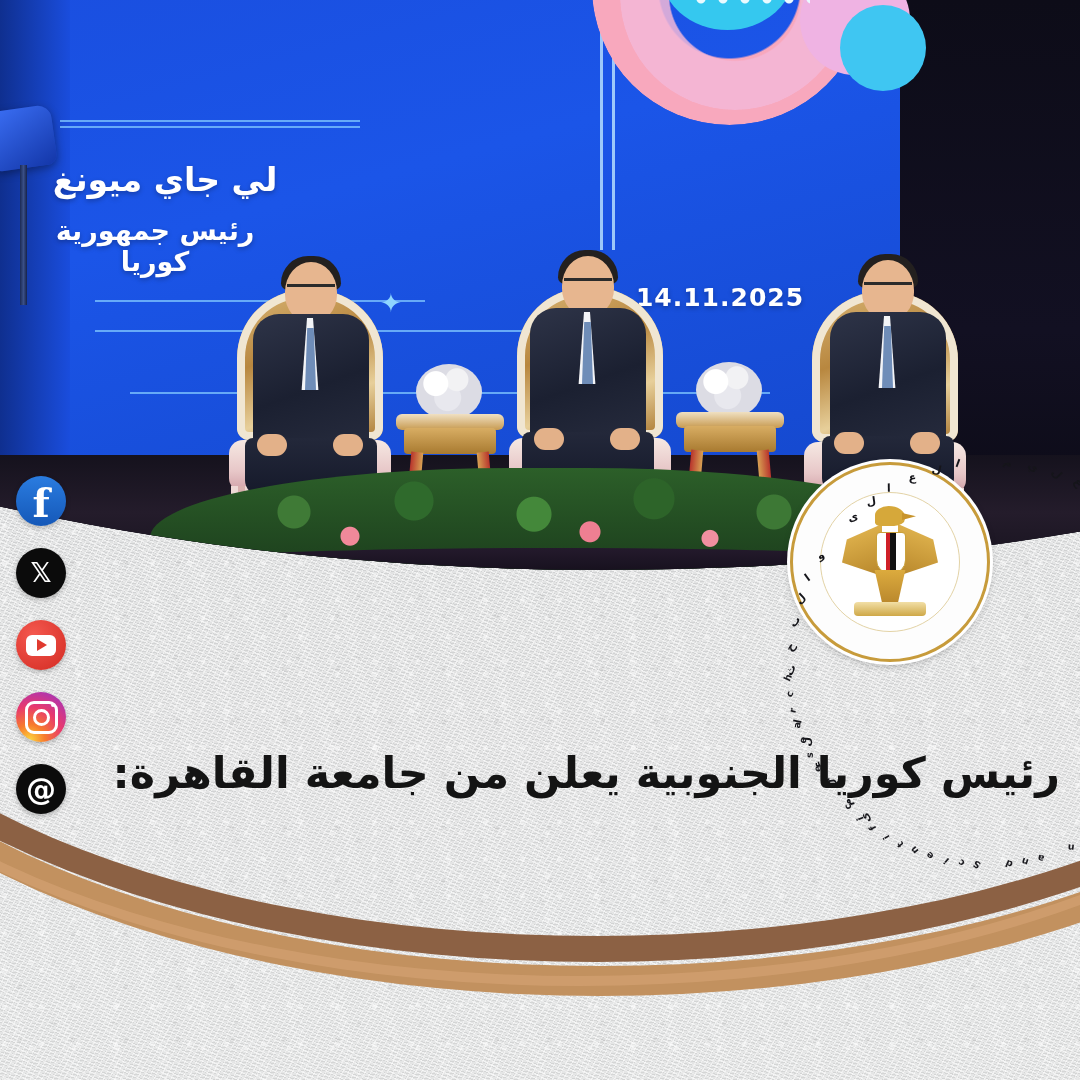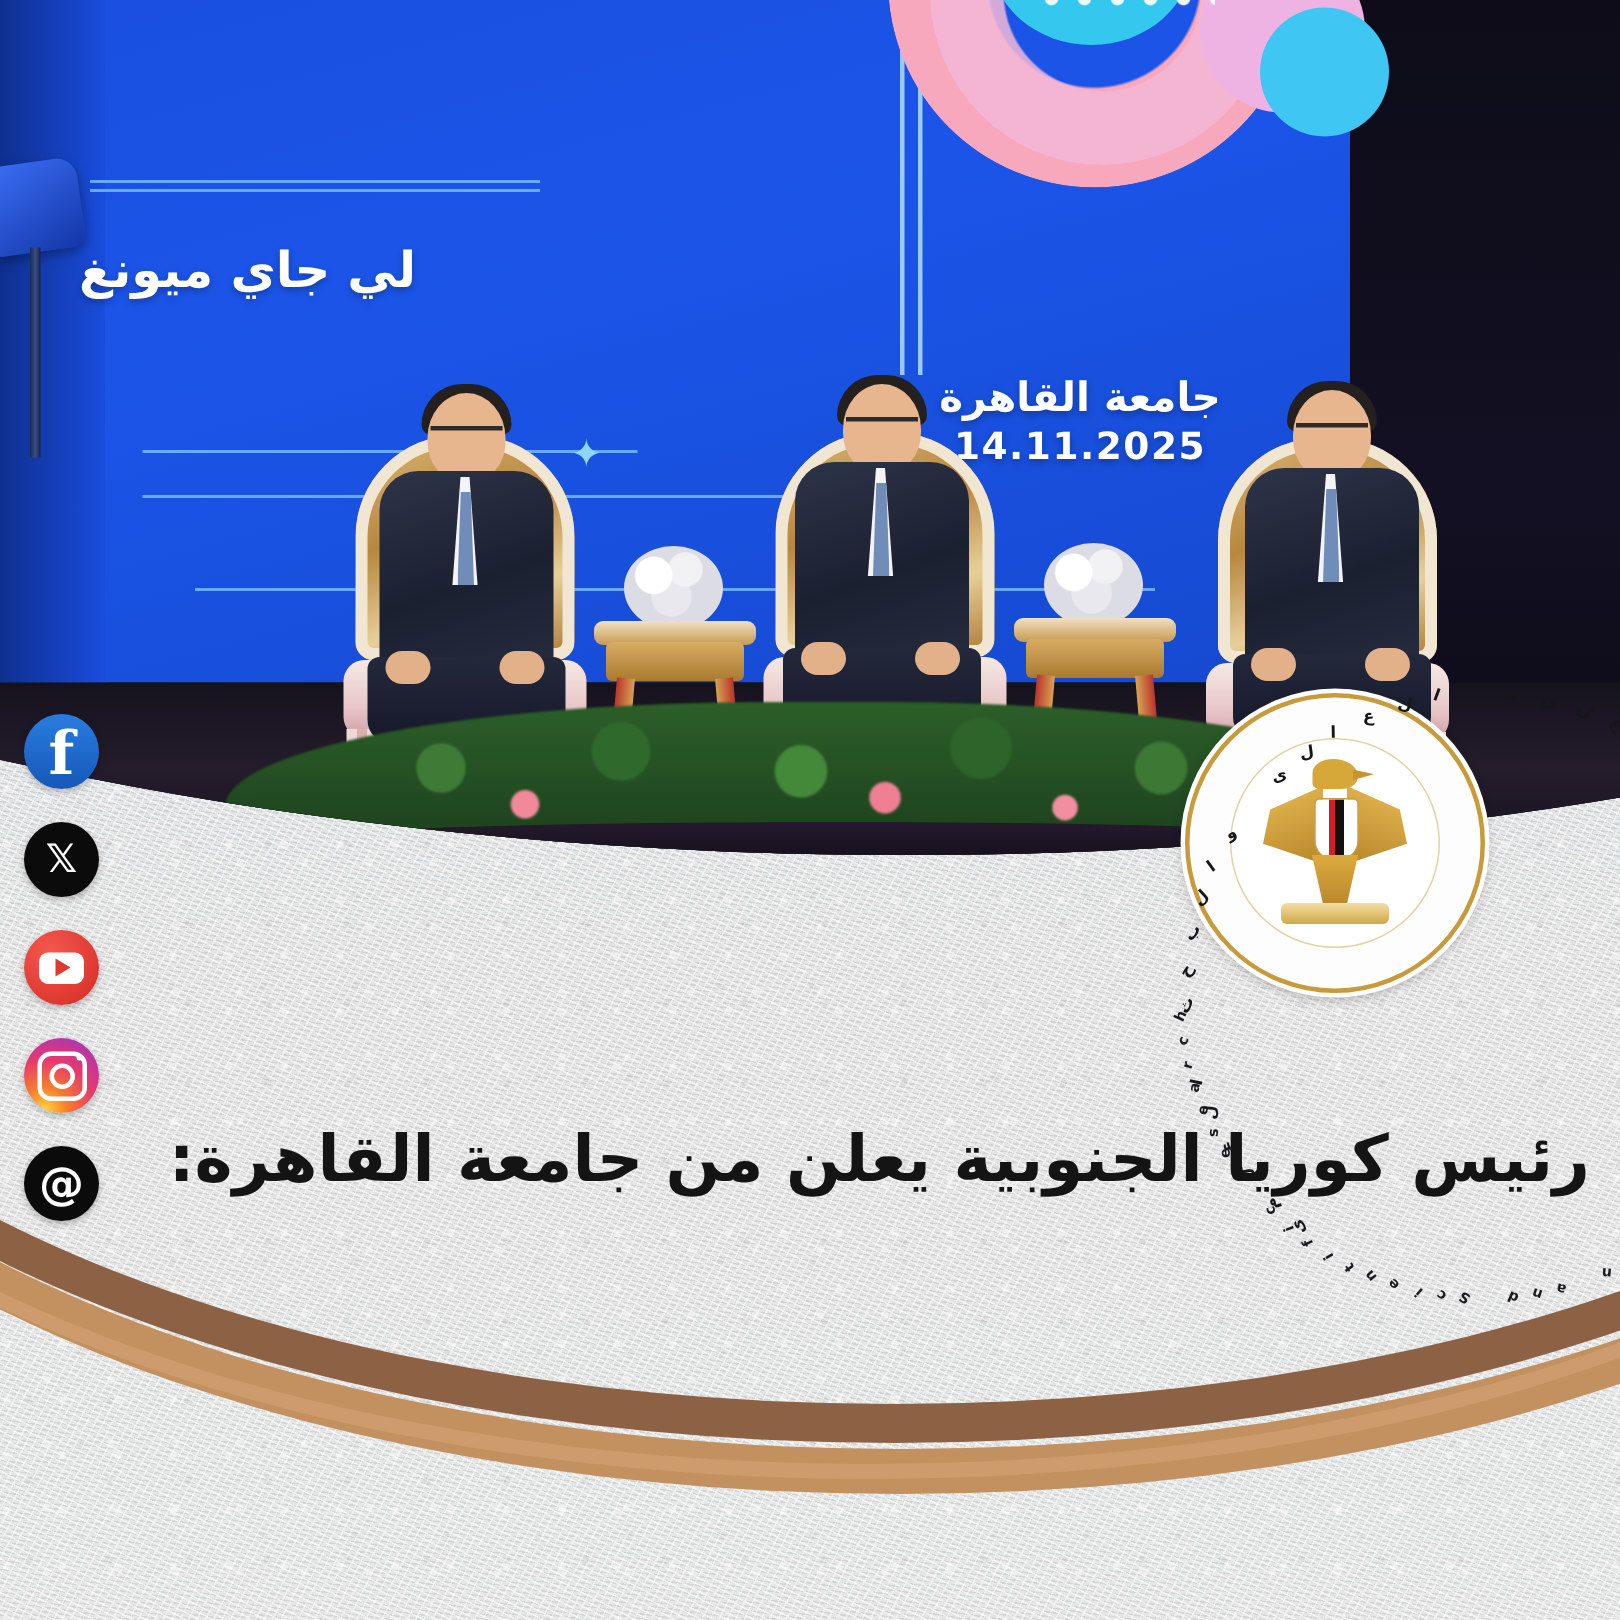--- a/index.html
+++ b/index.html
@@ -281,21 +281,21 @@
         <div class="blob pinkring2"></div>
         <div class="blob cyan1"></div>
         <div class="blob pink3"></div>
         <div class="blob cyan2"></div>
         <div class="dots"></div>
 
         <div class="sparkle s1">✦</div>
         <div class="sparkle s2">✦</div>
 
         <div class="scr-txt scr-name">لي جاي ميونغ</div>
-        <div class="scr-txt scr-uni">جامعة القاهرة</div>
+        <div class="scr-txt scr-role">رئيس جمهورية كوريا</div>
         <div class="scr-txt scr-date">14.11.2025</div>
       </div>
 
       <div class="lamp"></div>
       <div class="lamp-stem"></div>
 
       <div class="floor"></div>
 
       <div class="chair" style="left:225px;top:290px;">
         <div class="back"></div>

